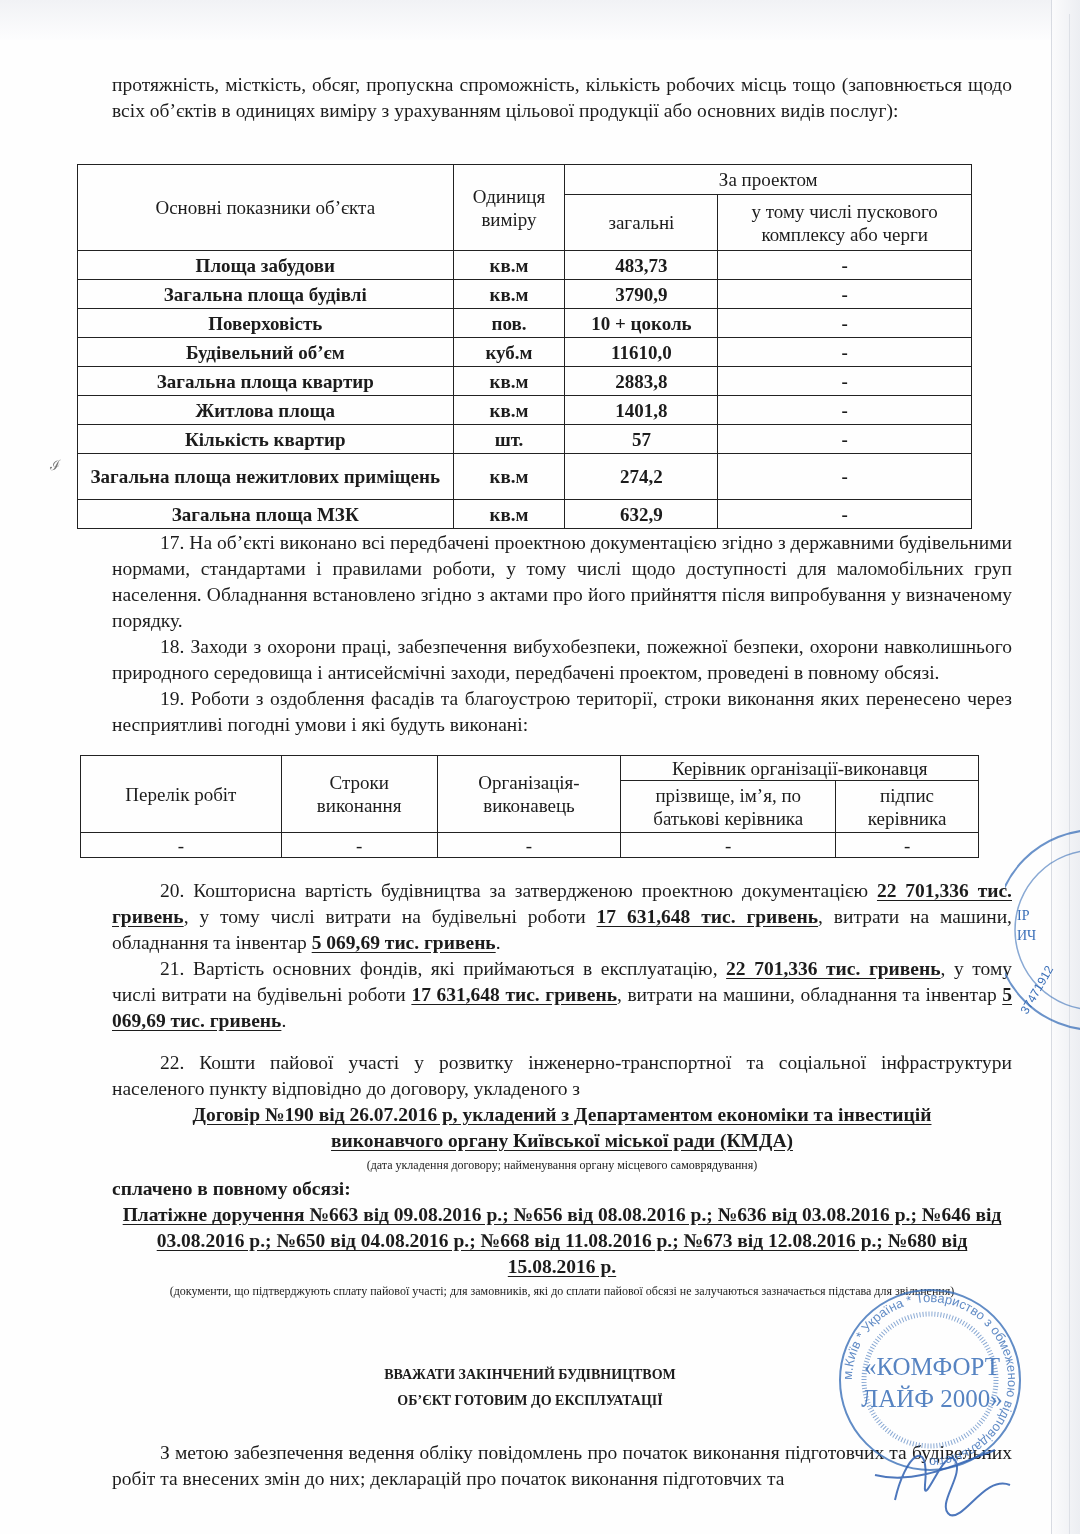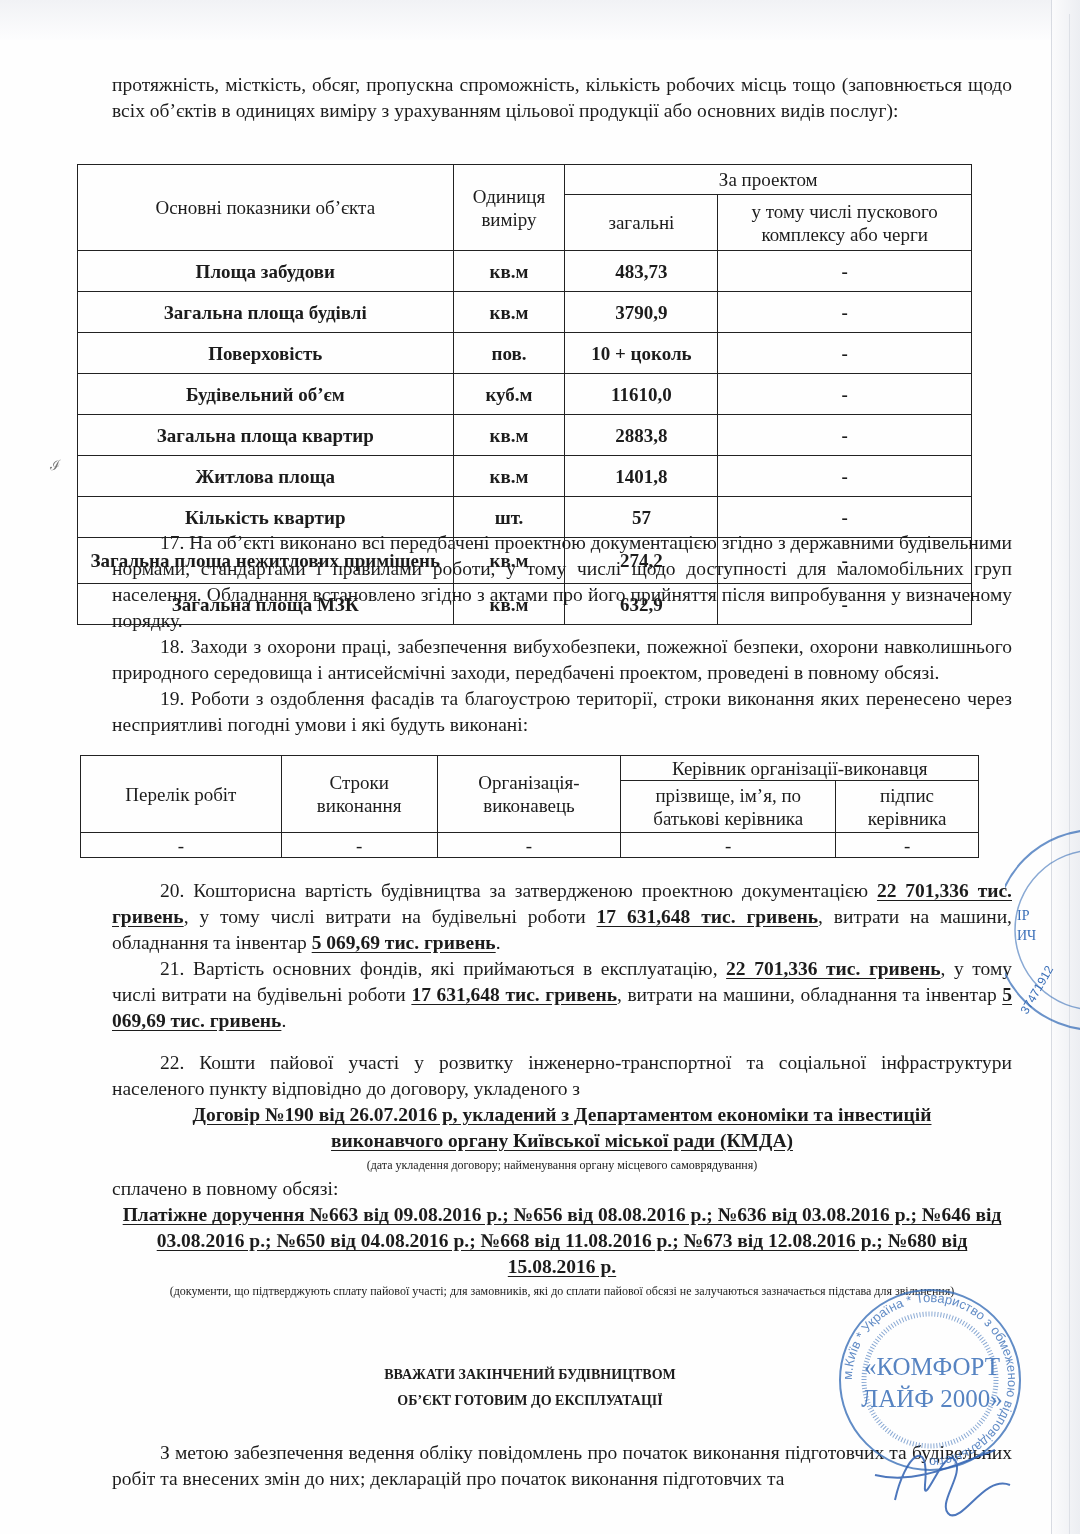--- a/index.html
+++ b/index.html
@@ -30,21 +30,21 @@
   .center { text-align: center; }
   b.u { text-decoration: underline; text-underline-offset: 3px; }
 
   table.t { position: absolute; border-collapse: collapse; font-size: 19px; }
   table.t td, table.t th { border: 1.5px solid #222; text-align: center; vertical-align: middle; padding: 0 4px; font-weight: normal; line-height: 23px; }
   table.t td.bold { font-weight: bold; }
 
   #t1 { left: 77px; top: 164px; width: 895px; }
   #t1 col.c1 { width: 376px; } #t1 col.c2 { width: 112px; } #t1 col.c3 { width: 153px; } #t1 col.c4 { width: 254px; }
   #t1 tr.h1 { height: 30px; } #t1 tr.h2 { height: 56px; }
-  #t1 tr.r { height: 41px; } #t1 tr.r2 { height: 46px; font-family: Liberation Serif, serif; }
+  #t1 tr.r { height: 29px; } #t1 tr.r2 { height: 46px; font-family: Liberation Serif, serif; }
 
   #t2 { left: 80px; top: 755px; width: 899px; }
   #t2 col.c1 { width: 201px; } #t2 col.c2 { width: 156px; } #t2 col.c3 { width: 184px; } #t2 col.c4 { width: 215px; } #t2 col.c5 { width: 143px; }
   #t2 tr.h1 { height: 25px; } #t2 tr.h2 { height: 52px; } #t2 tr.r { height: 25px; }
 
   .heading { position: absolute; left: 80px; width: 900px; text-align: center; font-size: 14px; line-height: 26px; font-weight: bold; }
   .small { font-size: 12px; line-height: 22px; }
 
   .stamp { position: absolute; pointer-events: none; }
 </style>
@@ -175,21 +175,21 @@
   </p>
   <p class="ind">
     <span>21. Вартість основних фондів, які приймаються в експлуатацію, </span><b class="u">22 701,336 тис. гривень</b><span>, у тому числі витрати на будівельні роботи </span><b class="u">17 631,648 тис. гривень</b><span>, витрати на машини, обладнання та інвентар </span><b class="u">5 069,69 тис. гривень</b><span>.</span>
   </p>
 </div>
 
 <div class="block" style="top:1050px;">
   <p class="ind">22. Кошти пайової участі у розвитку інженерно-транспортної та соціальної інфраструктури населеного пункту відповідно до договору, укладеного з</p>
   <p class="center" style="padding:0 40px;"><b class="u">Договір №190 від 26.07.2016 р, укладений з Департаментом економіки та інвестицій виконавчого органу Київської міської ради (КМДА)</b></p>
   <p class="center small">(дата укладення договору; найменування органу місцевого самоврядування)</p>
-  <p style="text-align:left;">сплачено в повному обсязі:</p>
+  <p style="text-align:left;font-weight:bold;">сплачено в повному обсязі:</p>
   <p class="center"><b class="u">Платіжне доручення №663 від 09.08.2016 р.; №656 від 08.08.2016 р.; №636 від 03.08.2016 р.; №646 від 03.08.2016 р.; №650 від 04.08.2016 р.; №668 від 11.08.2016 р.; №673 від 12.08.2016 р.; №680 від 15.08.2016 р.</b></p>
   <p class="center small">(документи, що підтверджують сплату пайової участі; для замовників, які до сплати пайової обсязі не залучаються зазначається підстава для звільнення)</p>
 </div>
 
 <div class="heading" style="top:1362px;">
   <div>ВВАЖАТИ ЗАКІНЧЕНИЙ БУДІВНИЦТВОМ</div>
   <div>ОБ’ЄКТ ГОТОВИМ ДО ЕКСПЛУАТАЦІЇ</div>
 </div>
 
 <div class="block" style="top:1440px;">

